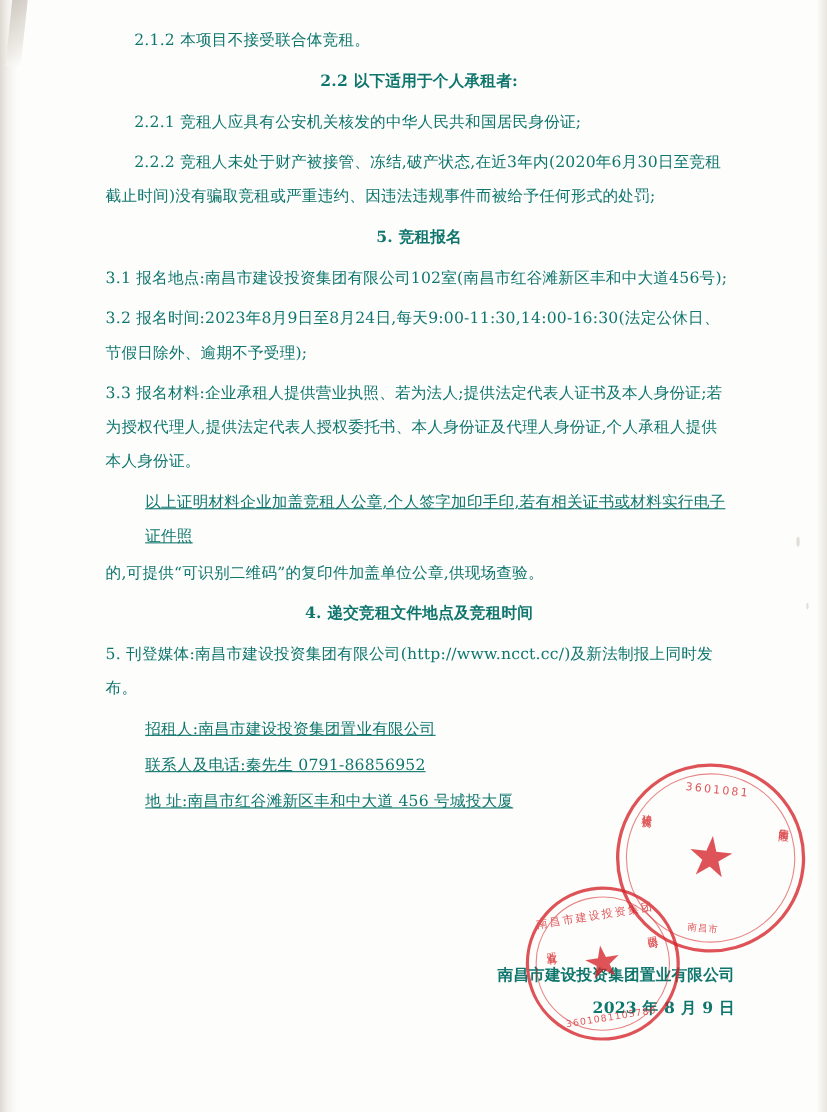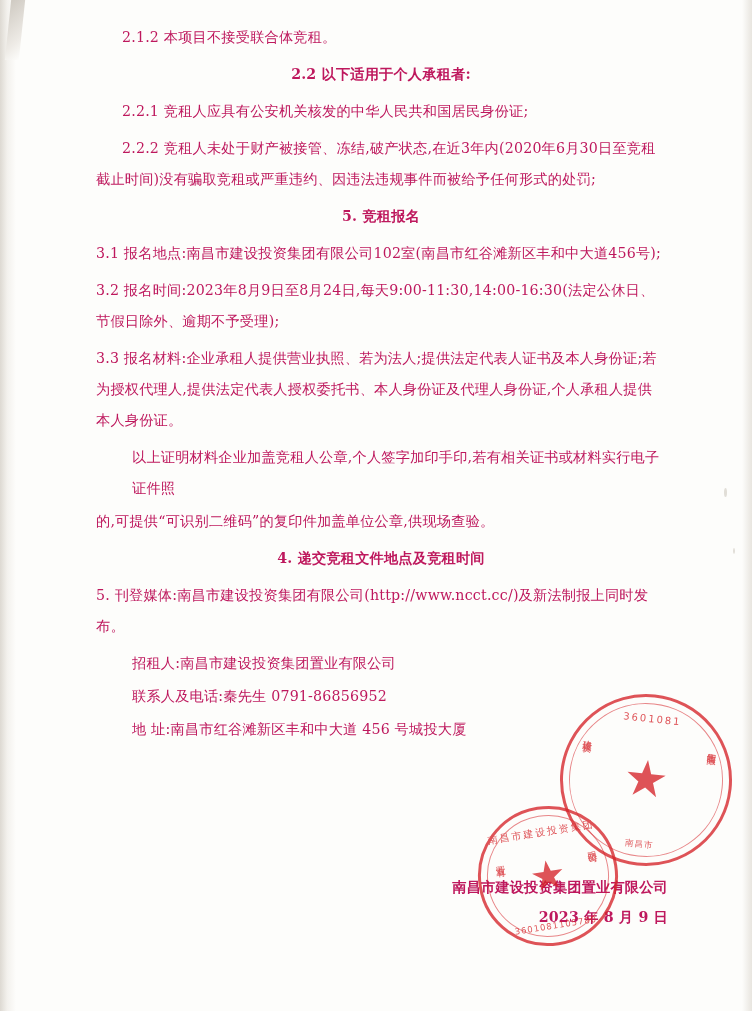--- a/index.html
+++ b/index.html
@@ -40,26 +40,26 @@
   .doc-body {
     position: absolute;
     left: 96px;
     top: 22px;
     width: 570px;
   }
   p {
     margin: 0 0 0 0;
     font-size: 14.2px;
     line-height: 31px;
-    color: #be185d;
+    color: #0f766e;
     letter-spacing: 0.2px;
     font-family: "DejaVu Serif", "Liberation Serif", serif;
   }
   .indent-1 { text-indent: 26px; }
-  .indent-2 { margin-left: 36px; text-indent: 0; }
+  .indent-2 { margin-left: 36px; text-indent: 0; text-decoration: underline; }
   .hang { padding-left: 0; }
   .bold { font-weight: bold; text-align: center; }
   .gap-sm { margin-top: 6px; }
   .block { margin-bottom: 2px; }
 
   
   .sign-block {
     position: absolute;
     left: 408px;
     top: 872px;

